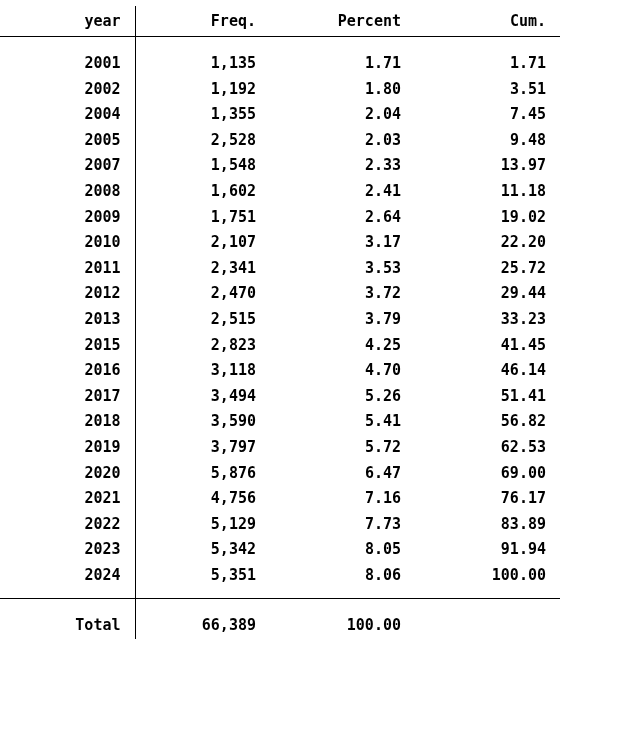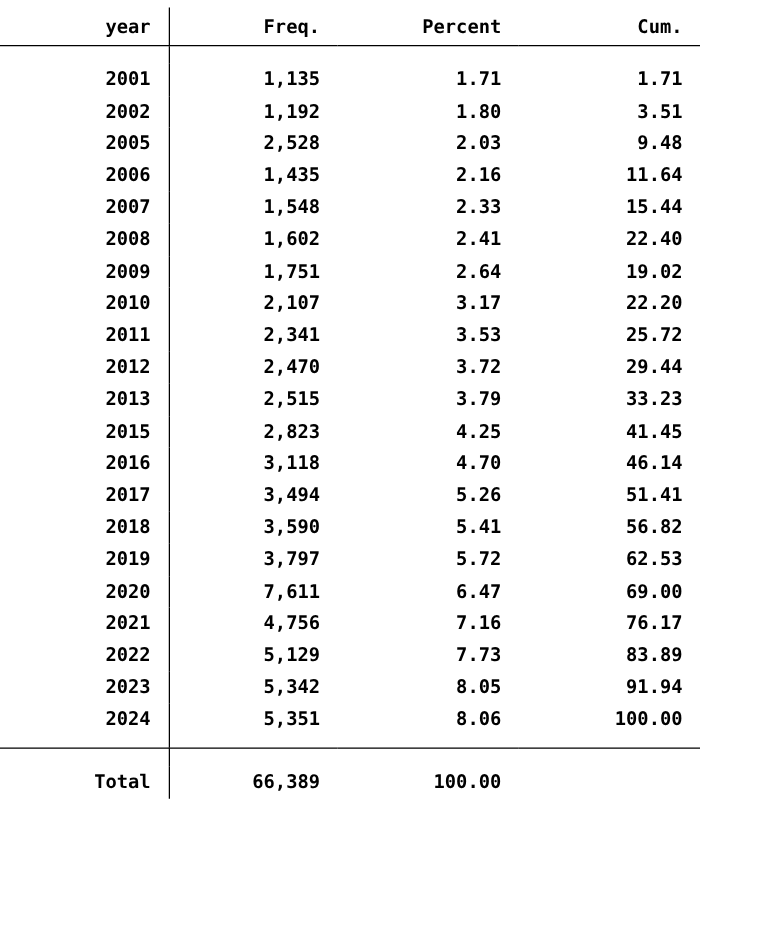--- a/index.html
+++ b/index.html
@@ -161,72 +161,72 @@
           </td>
         <td>
             <span class="cell">1.80</span>
           </td>
         <td>
             <span class="cell">3.51</span>
           </td>
       </tr>
       <tr>
         <td class="vline">
+            <span class="cell">2004</span>
+          </td>
+        <td>
+            <span class="cell">1,355</span>
+          </td>
+        <td>
+            <span class="cell">2.04</span>
+          </td>
+        <td>
+            <span class="cell">7.45</span>
+          </td>
+      </tr>
+      <tr>
+        <td class="vline">
             <span class="cell">2005</span>
           </td>
         <td>
             <span class="cell">2,528</span>
           </td>
         <td>
             <span class="cell">2.03</span>
           </td>
         <td>
             <span class="cell">9.48</span>
           </td>
       </tr>
       <tr>
         <td class="vline">
-            <span class="cell">2006</span>
-          </td>
-        <td>
-            <span class="cell">1,435</span>
-          </td>
-        <td>
-            <span class="cell">2.16</span>
-          </td>
-        <td>
-            <span class="cell">11.64</span>
-          </td>
-      </tr>
-      <tr>
-        <td class="vline">
             <span class="cell">2007</span>
           </td>
         <td>
             <span class="cell">1,548</span>
           </td>
         <td>
             <span class="cell">2.33</span>
           </td>
         <td>
-            <span class="cell">15.44</span>
+            <span class="cell">13.97</span>
           </td>
       </tr>
       <tr>
         <td class="vline">
             <span class="cell">2008</span>
           </td>
         <td>
             <span class="cell">1,602</span>
           </td>
         <td>
             <span class="cell">2.41</span>
           </td>
         <td>
-            <span class="cell">22.40</span>
+            <span class="cell">11.18</span>
           </td>
       </tr>
       <tr>
         <td class="vline">
             <span class="cell">2009</span>
           </td>
         <td>
             <span class="cell">1,751</span>
           </td>
         <td>
@@ -360,21 +360,21 @@
           </td>
         <td>
             <span class="cell">62.53</span>
           </td>
       </tr>
       <tr>
         <td class="vline">
             <span class="cell">2020</span>
           </td>
         <td>
-            <span class="cell">7,611</span>
+            <span class="cell">5,876</span>
           </td>
         <td>
             <span class="cell">6.47</span>
           </td>
         <td>
             <span class="cell">69.00</span>
           </td>
       </tr>
       <tr>
         <td class="vline">

